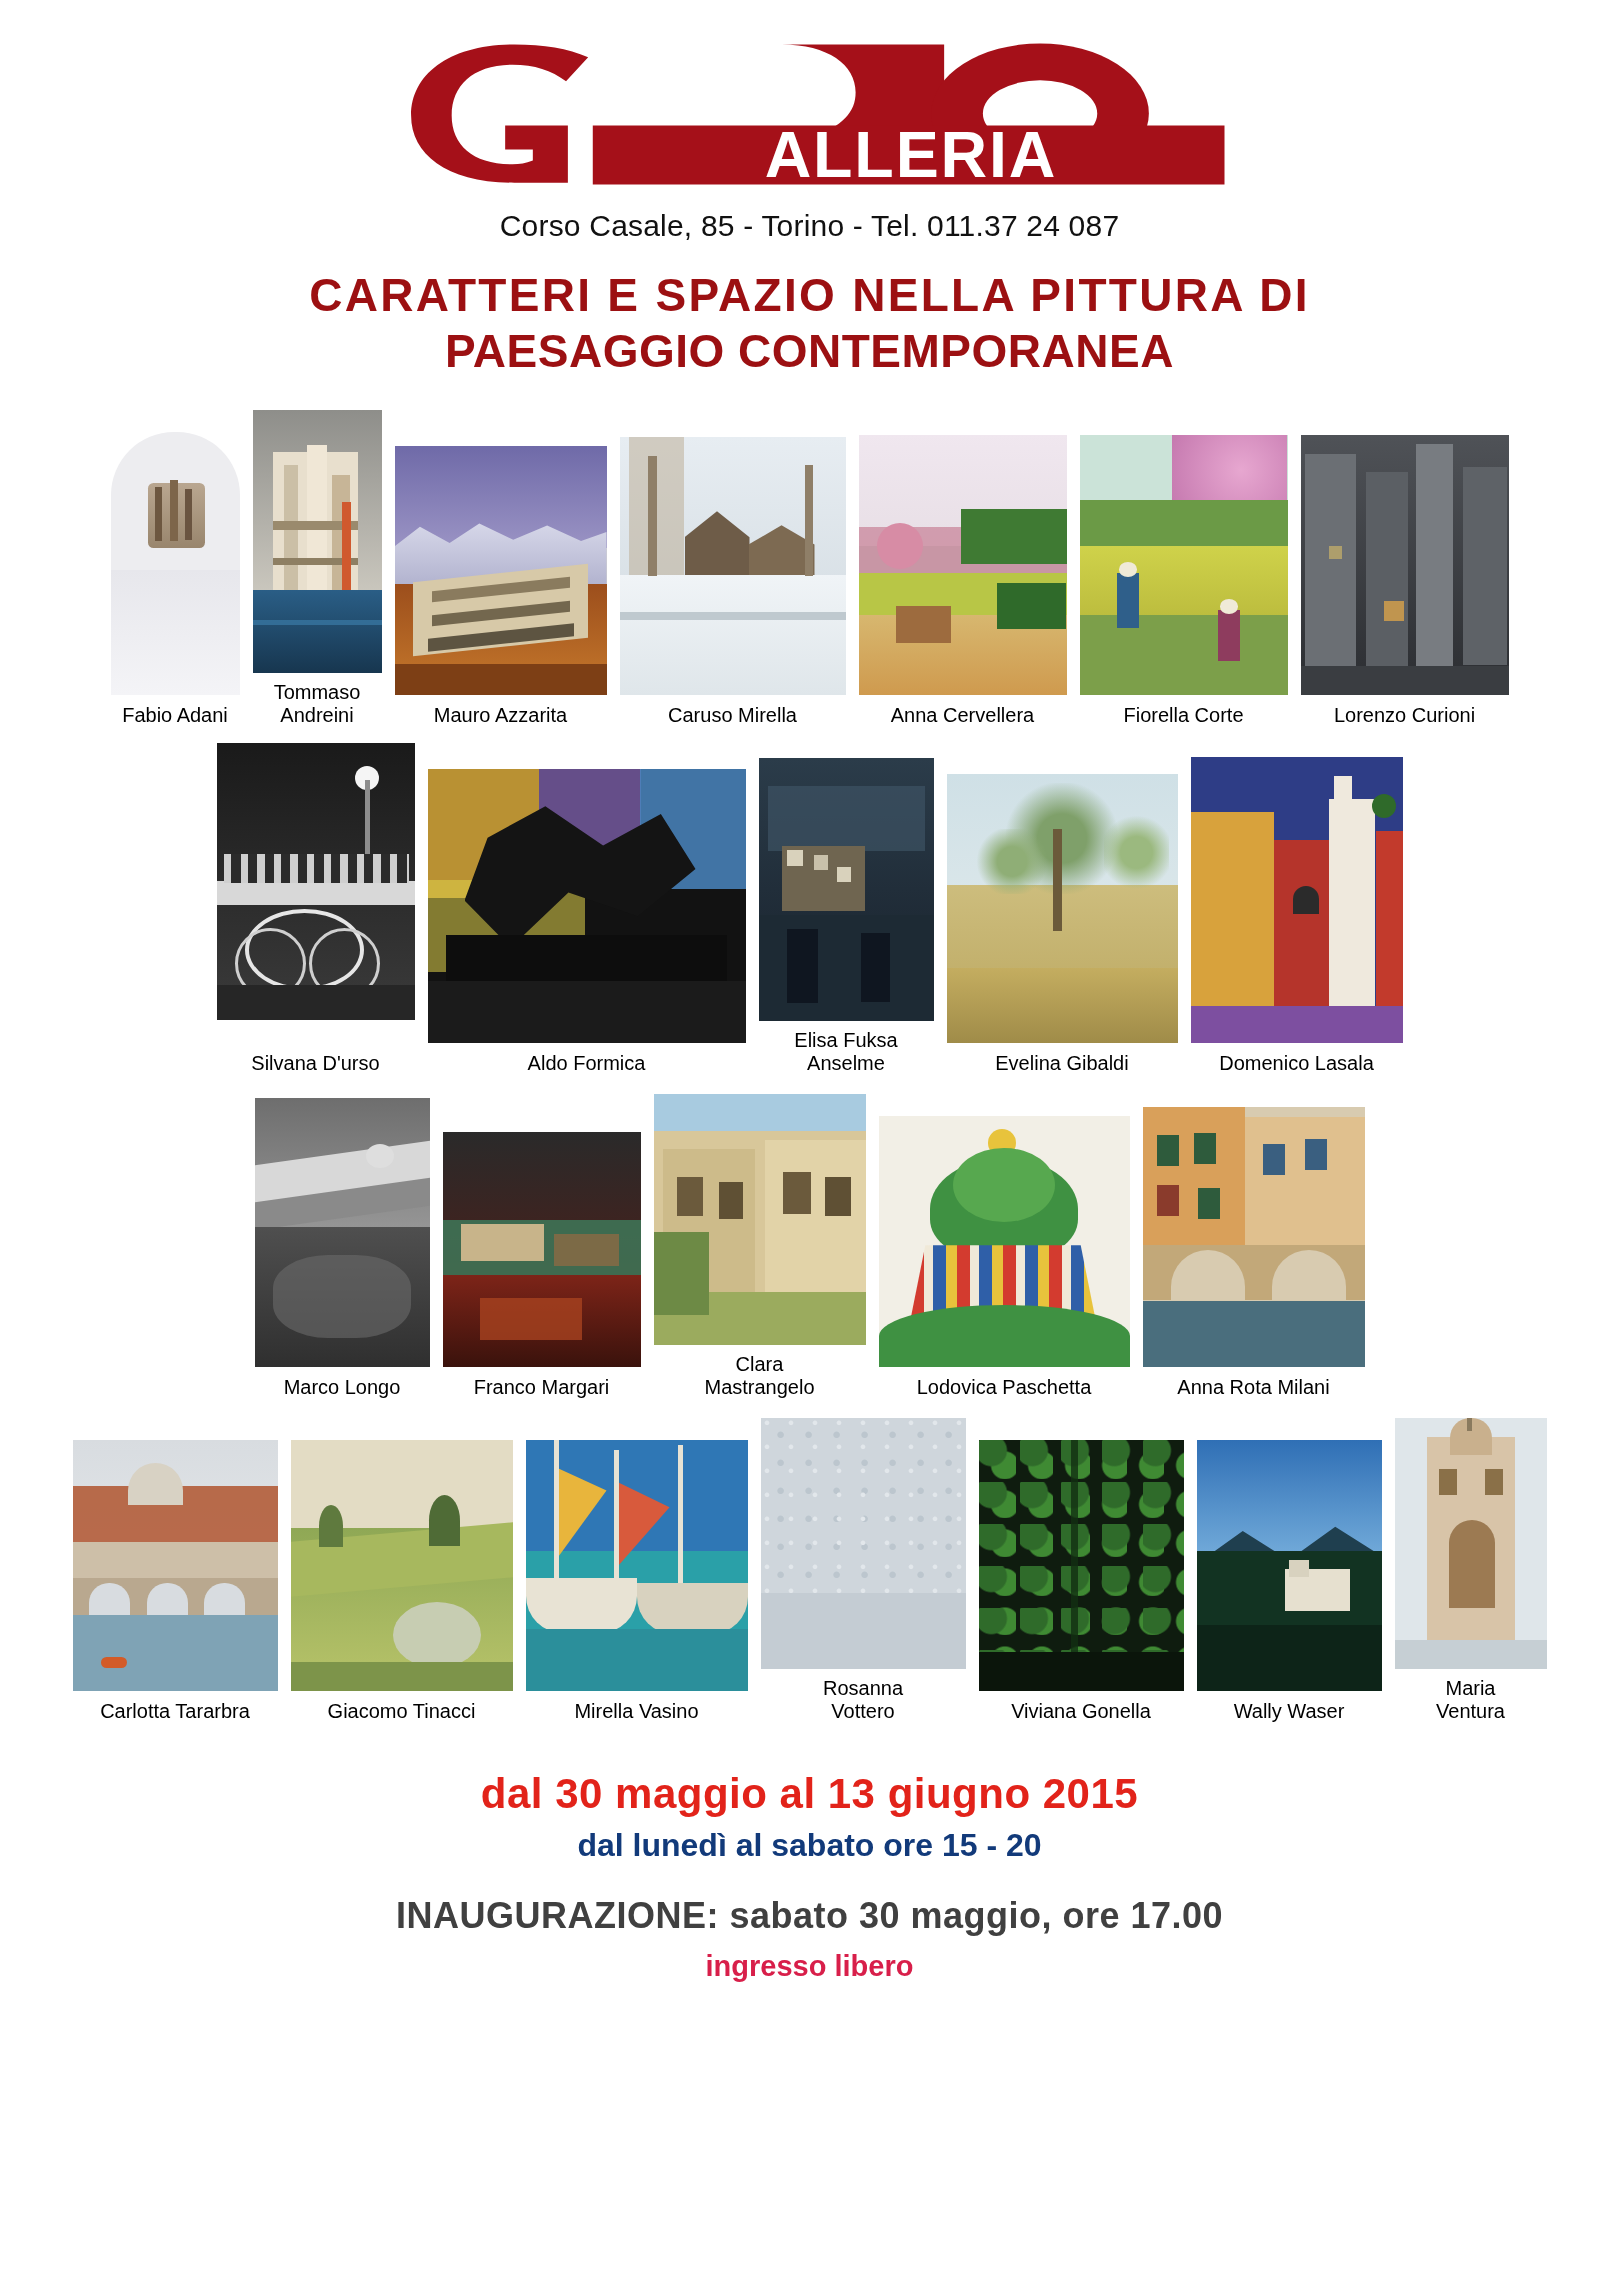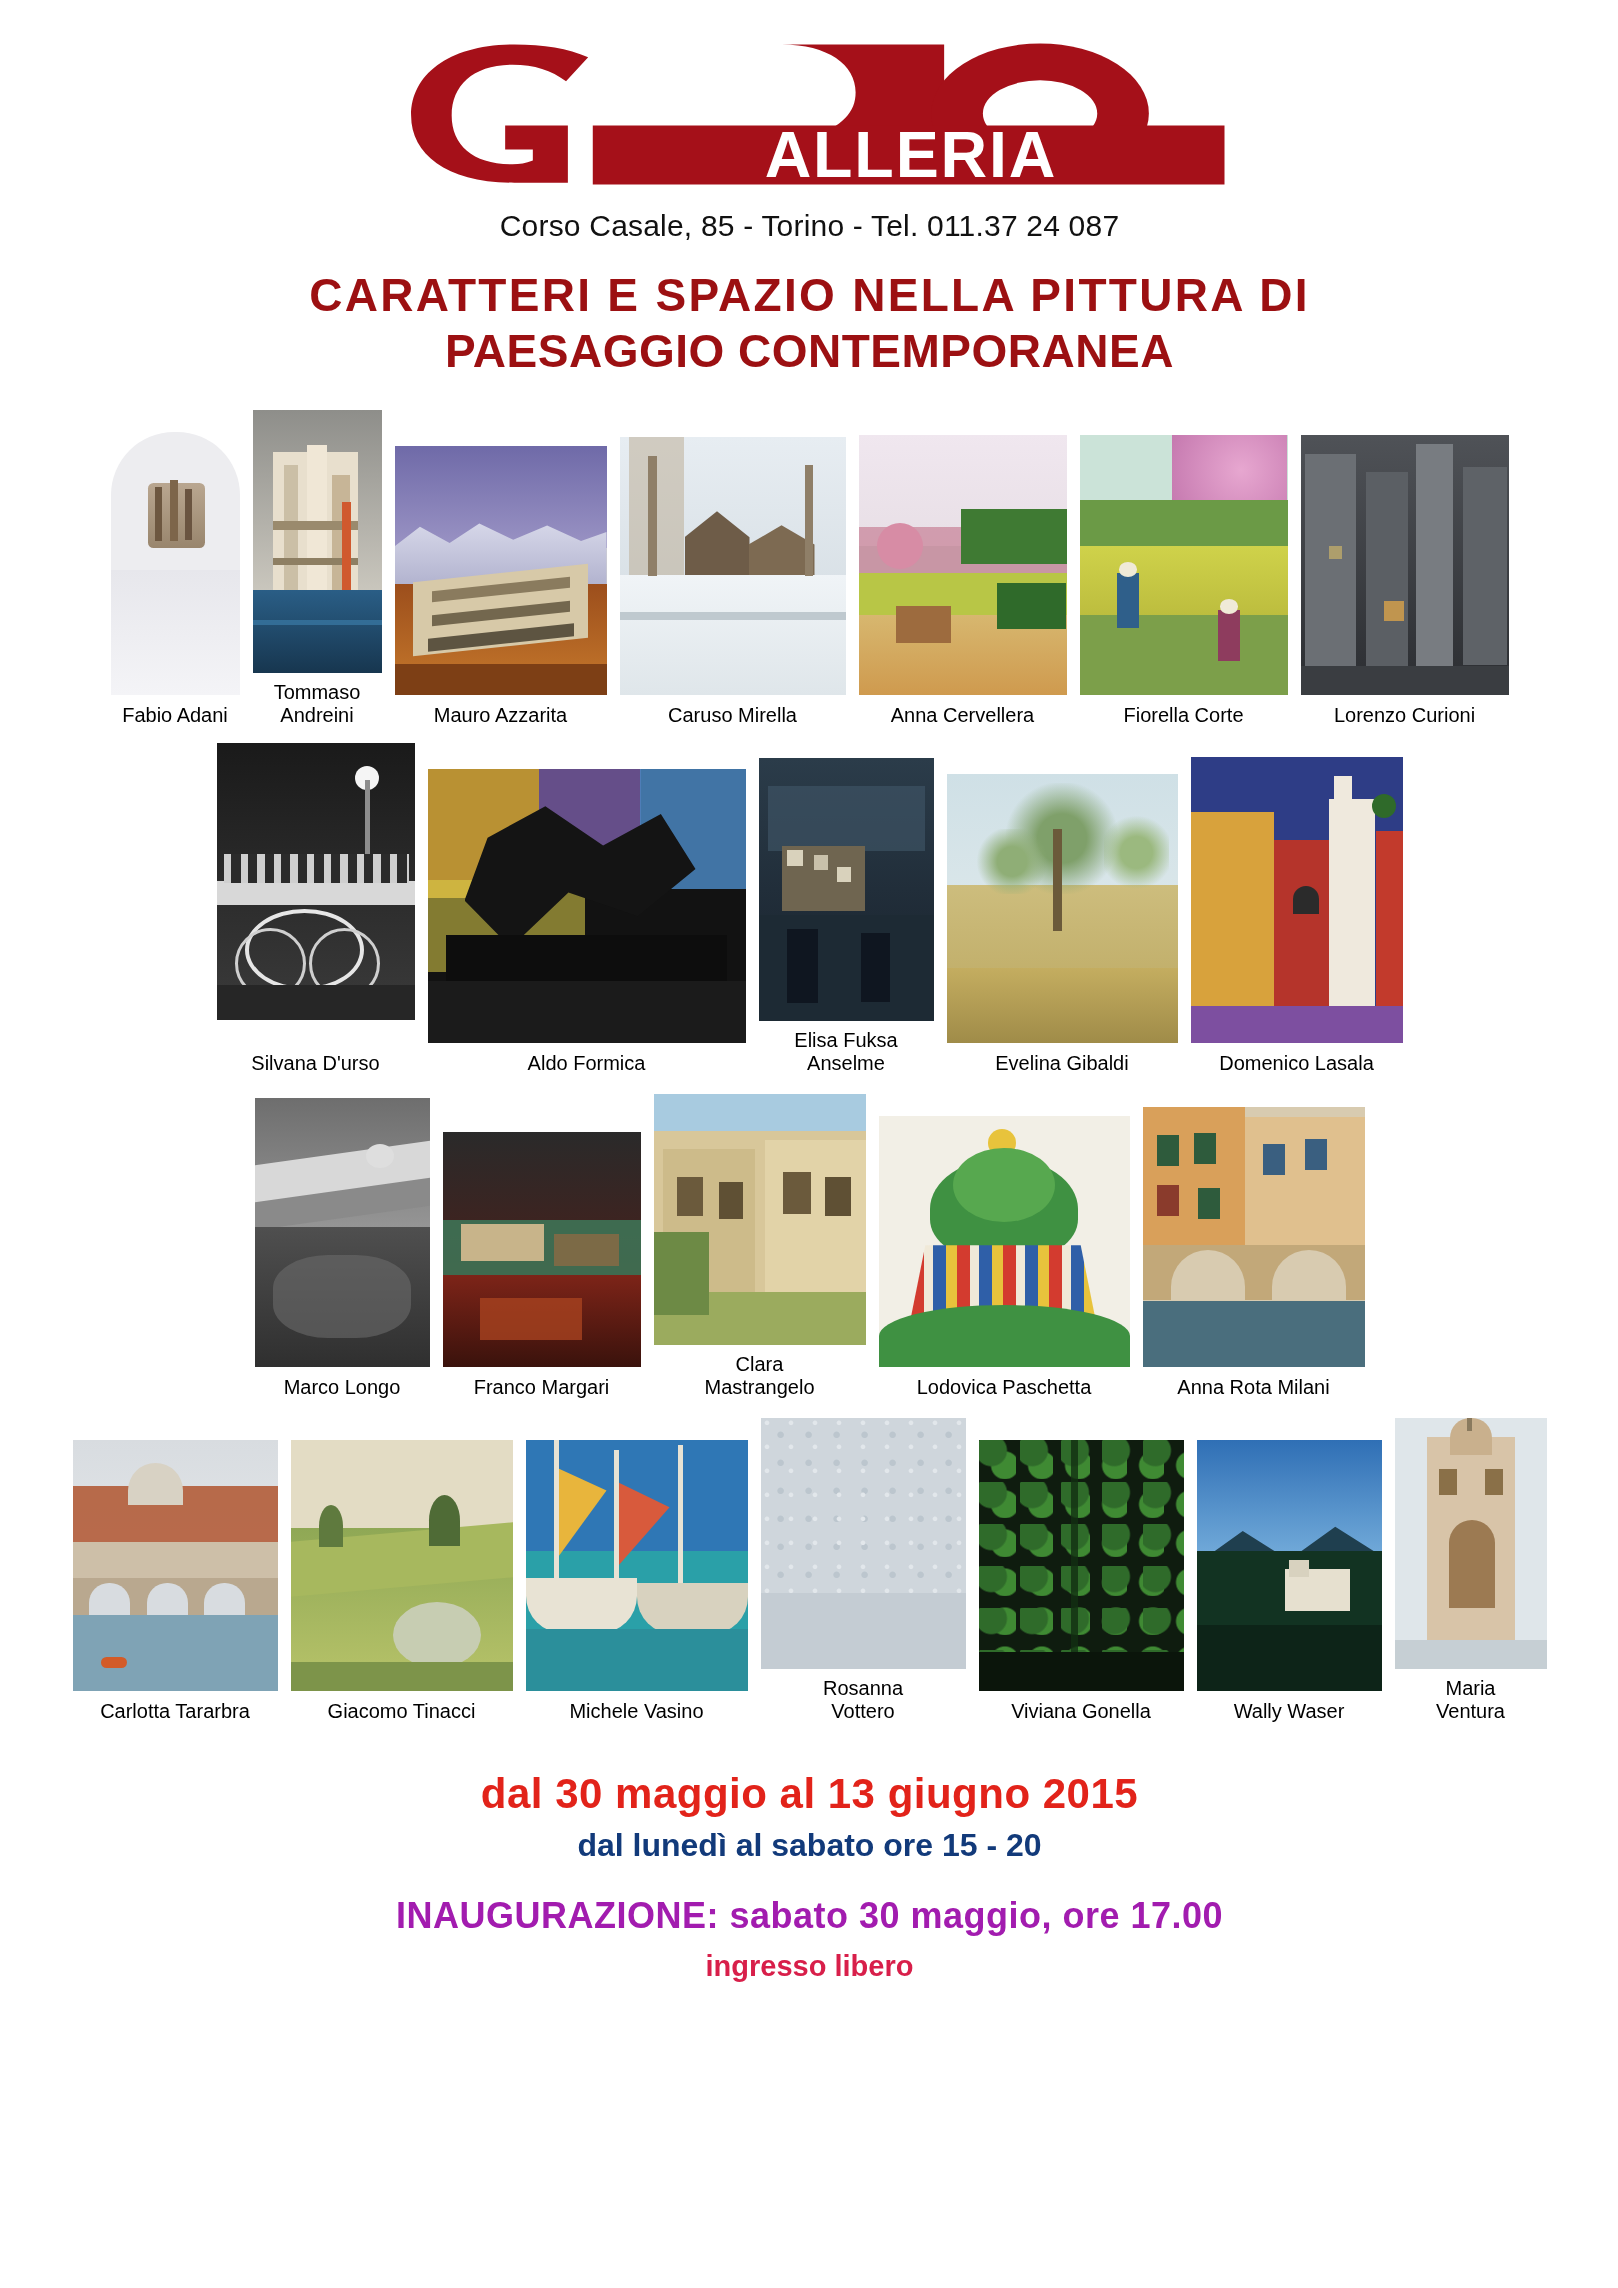--- a/index.html
+++ b/index.html
@@ -104,21 +104,21 @@
     letter-spacing: 0.5px;
     margin-bottom: 9.2px;
   }
   .hours {
     color: #123a7a;
     font-weight: bold;
     font-size: 32px;
     margin-bottom: 31px;
   }
   .opening {
-    color: #a21caf;
+    color: #404040;
     font-weight: bold;
     font-size: 36px;
     letter-spacing: 0.5px;
     margin-bottom: 13px;
   }
   .free {
     color: #d81f4a;
     font-weight: bold;
     font-size: 29px;
   }
@@ -496,21 +496,21 @@
             <div style="left:28px;top:0;width:5.5px;height:148px;background:#e8e3d4;"></div>
             <div style="left:88px;top:9.2px;width:5.5px;height:138px;background:#e8e3d4;"></div>
             <div style="left:152px;top:4.6px;width:5.5px;height:143px;background:#e8e3d4;"></div>
             <div style="left:33px;top:28px;width:48px;height:88px;background:#e8b53c;clip-path:polygon(0 0,100% 25%,0 100%);"></div>
             <div style="left:93px;top:42px;width:51px;height:83px;background:#d85a3c;clip-path:polygon(0 0,100% 30%,0 100%);"></div>
             <div style="left:0;top:138px;width:111px;height:55px;background:#e8e3d4;border-radius:0 0 37px 37px;"></div>
             <div style="left:111px;top:143px;width:111px;height:51px;background:#d8d2bf;border-radius:0 0 37px 37px;"></div>
             <div style="left:0;top:189px;width:222px;height:62px;background:#2b8f9b;"></div>
           </div>
         </div>
-        <div class="caption" style="white-space:pre-line;">Michele Vasino</div>
+        <div class="caption" style="white-space:pre-line;">Mirella Vasino</div>
       </div>
 
       <div class="cell">
         <div class="thumb" style="width:205px;height:251px;">
           <div class="art">
             <div style="left:0;top:0;width:205px;height:251px;background:#cfd6dc;"></div>
             <div style="left:0;top:0;width:205px;height:251px;background:radial-gradient(circle at 25% 20%, #e2e7eb 1.8px, transparent 2.8px) 0 0/24px 24px, radial-gradient(circle at 70% 60%, #bcc6ce 2.8px, transparent 3.7px) 0 0/28px 28px;"></div>
             <div style="left:0;top:175px;width:205px;height:76px;background:#c4ccd3;"></div>
           </div>
         </div>

